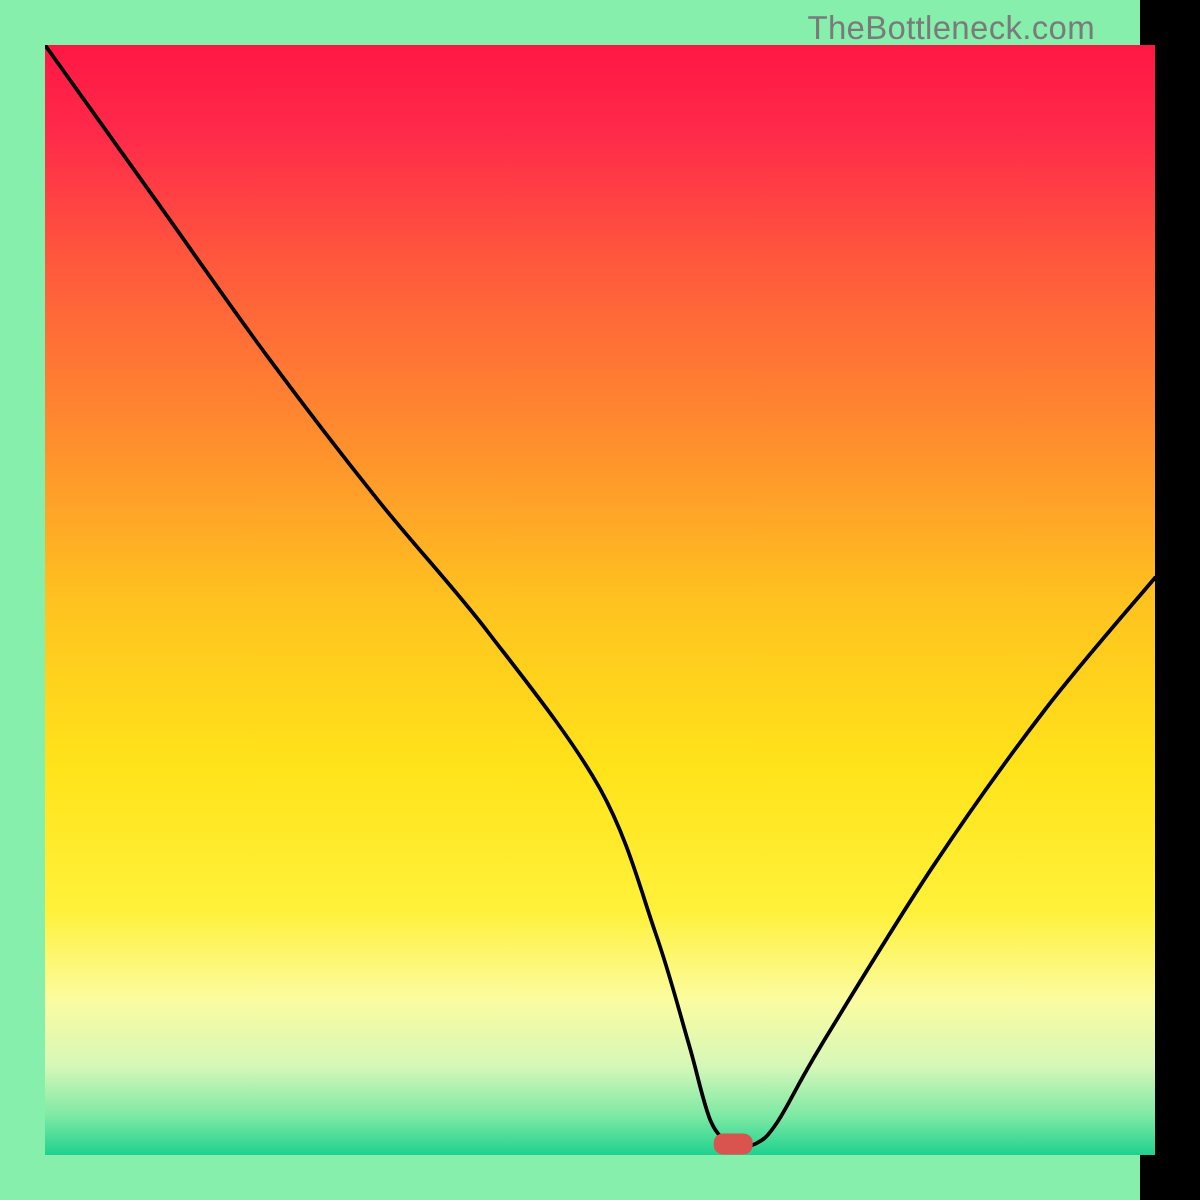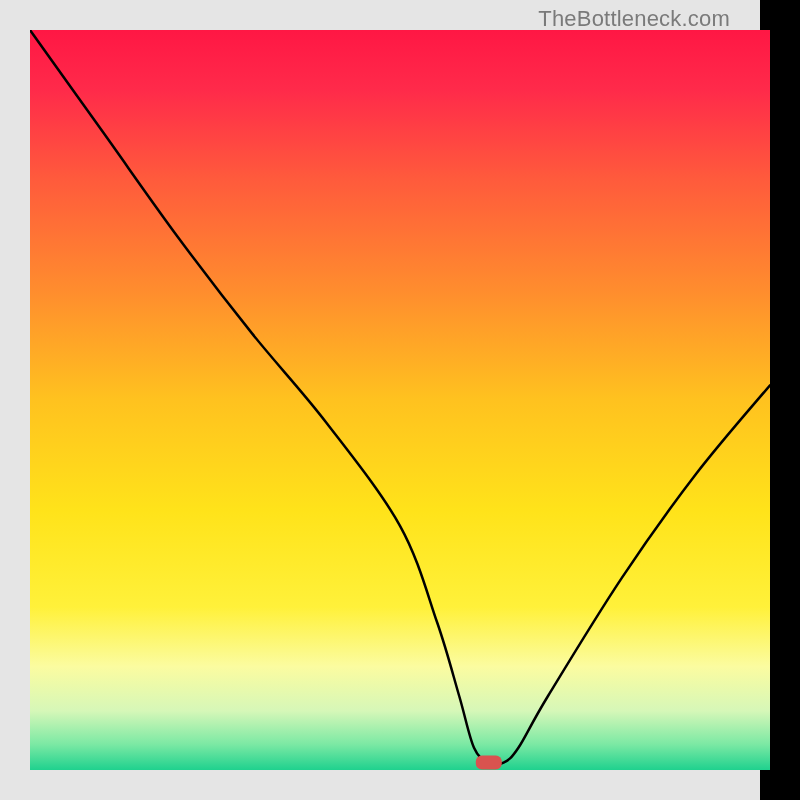--- a/index.html
+++ b/index.html
@@ -8,21 +8,21 @@
     width: 800px;
     height: 800px;
     background: #000;
     overflow: hidden;
     font-family: Arial, Helvetica, sans-serif;
   }
   .frame {
     position: relative;
     width: 760px;
     height: 800px;
-    background: #e5e5e5;
+    background: #86efac;
   }
   .plot {
     position: absolute;
     left: 30px;
     top: 30px;
     width: 740px;
     height: 740px;
     overflow: hidden;
   }
   .watermark {

